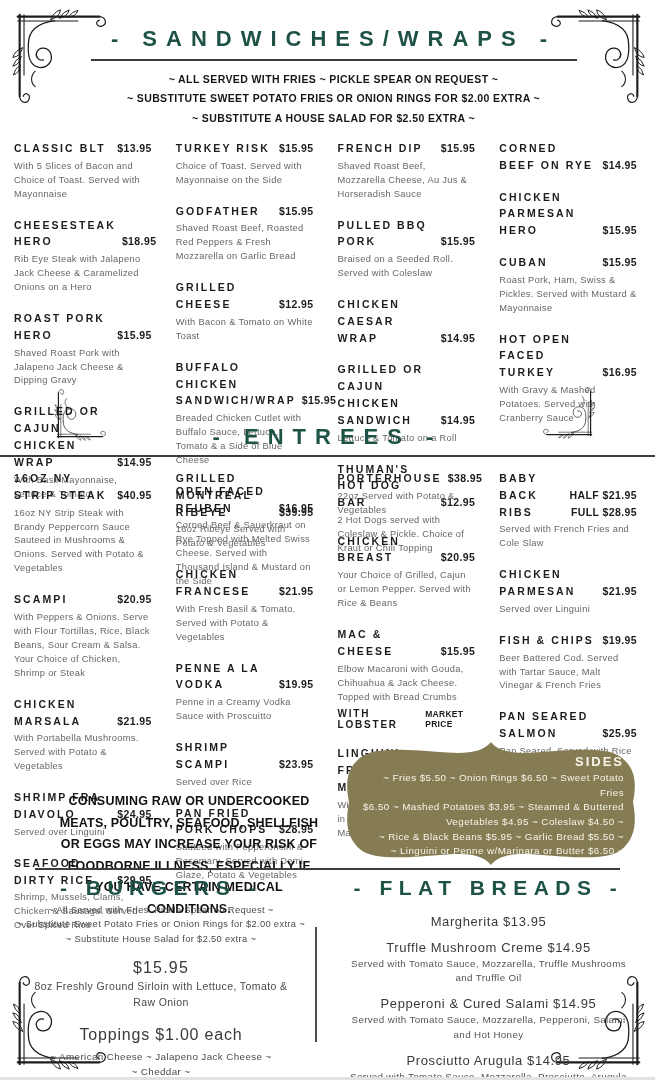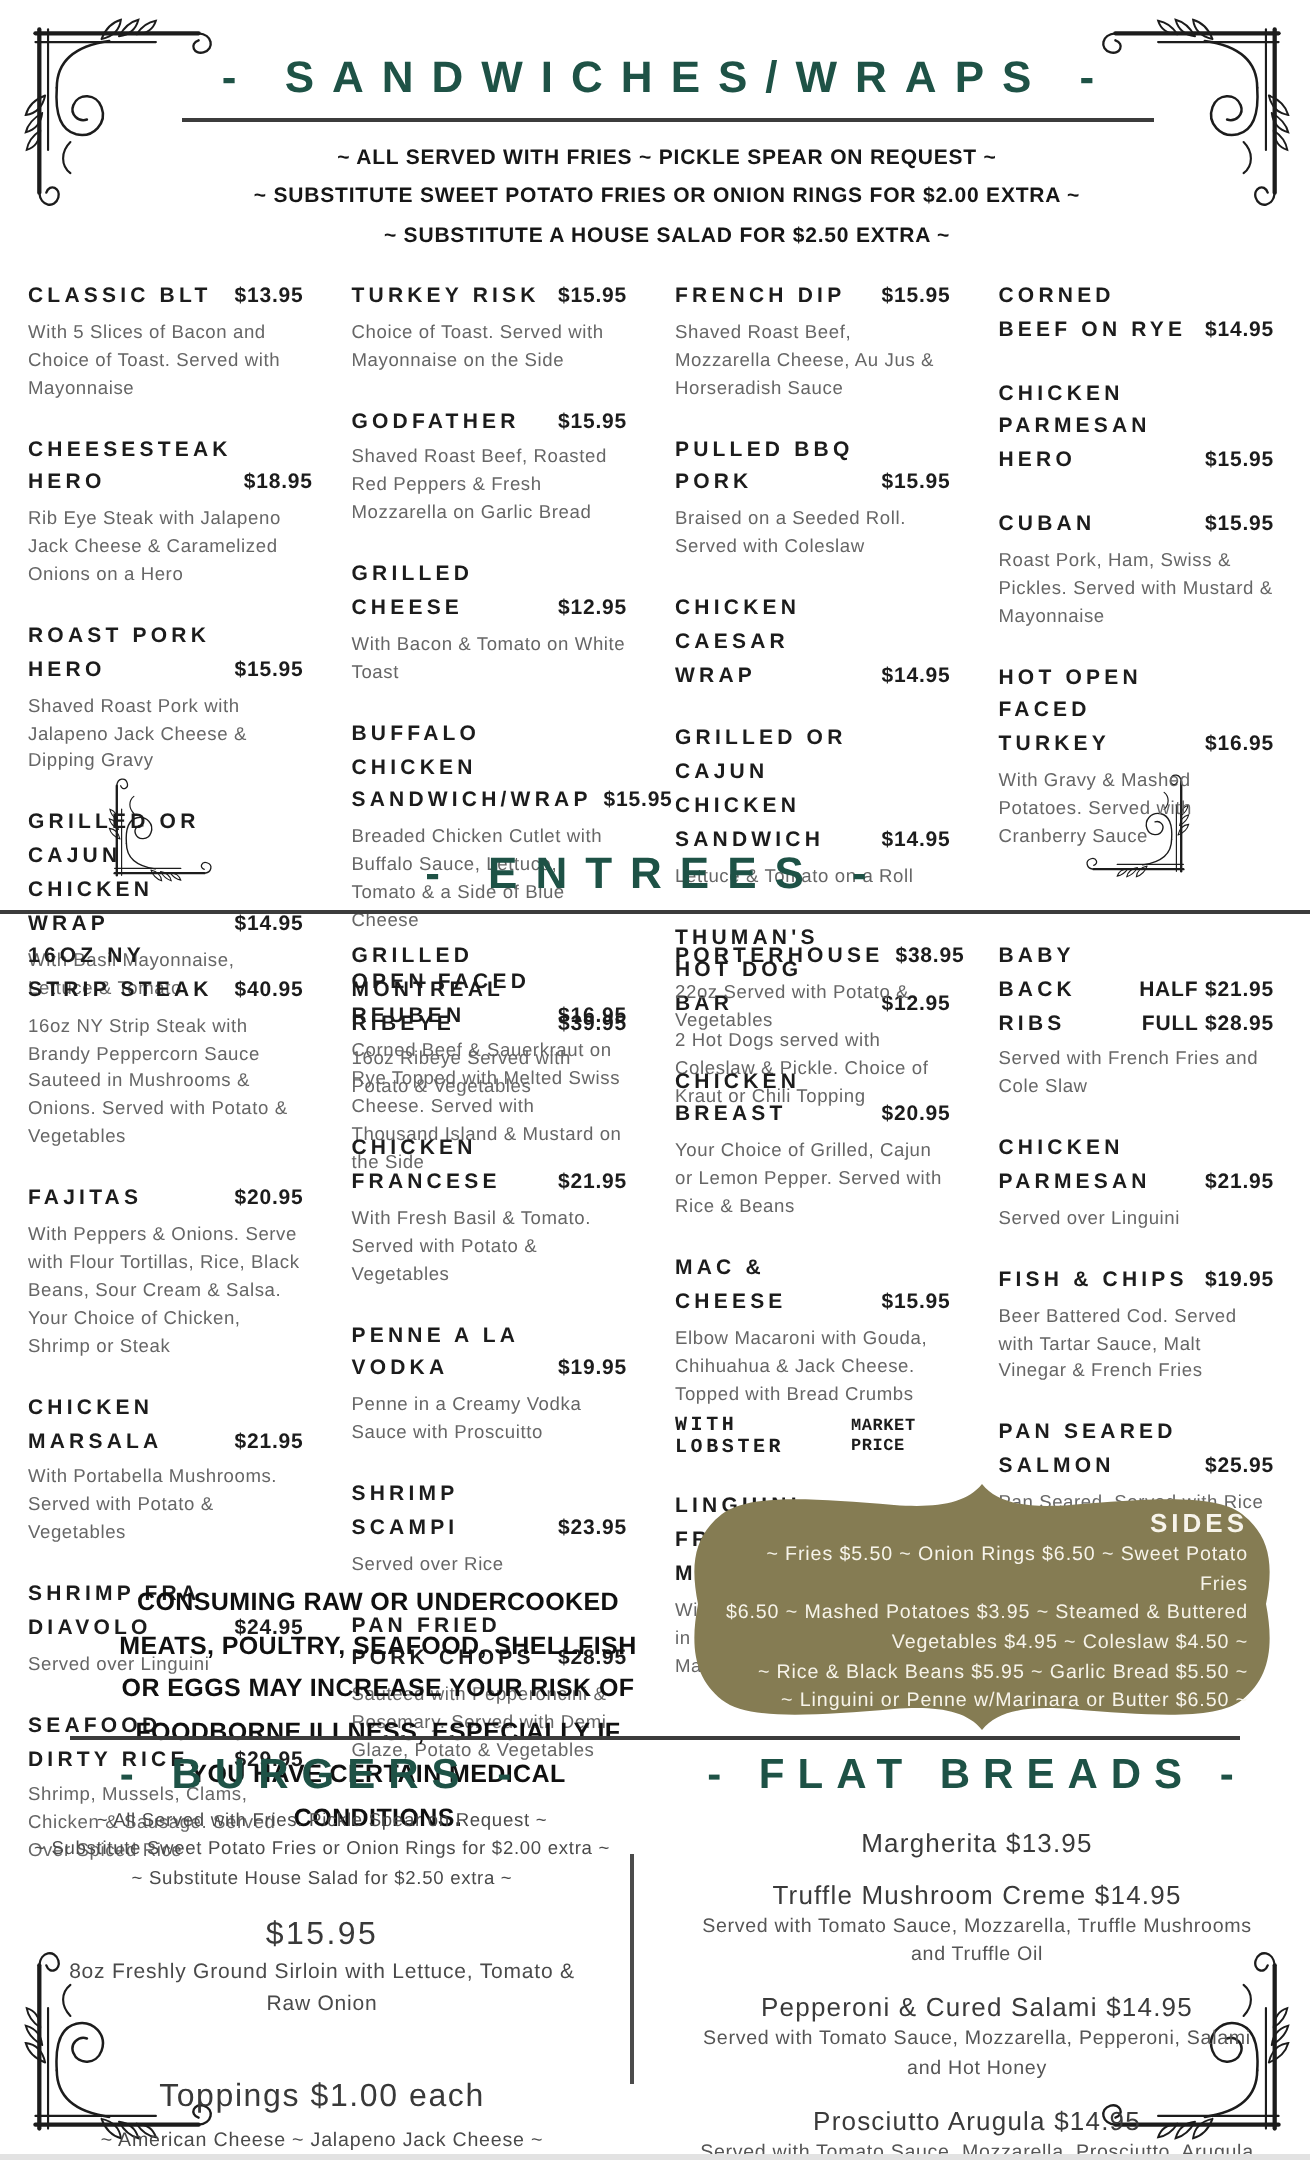--- a/index.html
+++ b/index.html
@@ -26,21 +26,21 @@
   .col { flex:1; min-width:0; }
   .sand-cols { position:absolute; top:140px; left:14px; right:18px; }
   .ent-cols  { position:absolute; top:470px; left:14px; right:18px; }
 
   .item { margin-bottom:15px; }
   .row { display:flex; justify-content:space-between; align-items:flex-end; gap:6px; }
   .name  { font-weight:700; font-size:10.5px; letter-spacing:2.1px; line-height:1.6; color:#1c1c1c; flex:1; }
   .prices { display:flex; flex-direction:column; align-items:flex-end; }
   .price { font-weight:700; font-size:10.5px; letter-spacing:0.4px; line-height:1.6; color:#1c1c1c; white-space:nowrap; }
   .desc  { font-size:9.3px; line-height:1.5; letter-spacing:0.3px; color:#666; margin-top:3px; }
-  .sub-row { display:flex; justify-content:center; align-items:baseline; gap:16px; margin-top:4px;font-family:Liberation Mono, monospace; }
+  .sub-row { display:flex; justify-content:center; align-items:baseline; gap:16px; margin-top:4px; }
   .sub-label { font-weight:700; font-size:10px; letter-spacing:1.8px; color:#1c1c1c; }
   .sub-price { font-weight:700; font-size:8.5px; letter-spacing:0.3px; color:#1c1c1c; }
 
   .entrees-head { position:absolute; top:424px; left:0; right:0; }
   .entrees-rule { position:absolute; top:455px; left:0; right:0; height:2px; background:#3c3c3c; }
 
   
   .warning { position:absolute; top:791px; left:40px; width:266px; text-align:center; font-weight:700; font-size:12.5px; line-height:1.72; letter-spacing:0.2px; color:#101010;margin-left:16px; }
 
   
@@ -53,21 +53,21 @@
   
   .bottom-rule { position:absolute; top:868px; left:35px; width:585px; height:2px; background:#3c3c3c; }
   .v-divider { position:absolute; left:315px; top:927px; height:115px; width:1.5px; background:#4c4c4c; }
   .bottom { position:absolute; top:876px; left:0; right:0; display:flex; }
   .bottom-left  { width:322px; text-align:center; }
   .bottom-right { flex:1; text-align:center; }
   .b-title { font-size:21px; letter-spacing:6.5px; margin-bottom:3px; }
   .b-note { font-size:9.3px; line-height:1.55; letter-spacing:0.35px; color:#4a4a4a; }
   .b-price { font-size:16px; letter-spacing:1.2px; color:#393939; margin-top:13px; }
   .b-desc  { font-size:10.5px; line-height:1.5; letter-spacing:0.4px; color:#4a4a4a; margin:2px 26px 0; }
-  .t-title { font-size:16px; letter-spacing:0.8px; color:#393939; margin-top:29px; margin-bottom:5px; }
+  .t-title { font-size:16px; letter-spacing:0.8px; color:#393939; margin-top:15px; margin-bottom:5px; }
   .t-line  { font-size:9.8px; line-height:1.6; letter-spacing:0.4px; color:#4a4a4a; }
   .fb-list { margin-top:14px; }
   .fb-item { margin-bottom:11px; }
   .fb-name { font-size:13px; letter-spacing:0.6px; color:#3a3a3a; font-weight:400; }
   .fb-desc { font-size:9.8px; line-height:1.45; letter-spacing:0.35px; color:#555; margin:2px 20px 0; }
 </style>
 </head>
 <body>
 
 <svg width="0" height="0" style="position:absolute" aria-hidden="true">
@@ -329,21 +329,21 @@
             <span class="name">16OZ NY STRIP STEAK</span>
             <span class="prices">
               <span class="price">$40.95</span>
             </span>
           </div>
 
         <div class="desc">16oz NY Strip Steak with Brandy Peppercorn Sauce Sauteed in Mushrooms &amp; Onions. Served with Potato &amp; Vegetables</div>
       </div>
         <div class="item">
         <div class="row">
-            <span class="name">FAJITAS</span>
+            <span class="name">SCAMPI</span>
             <span class="prices">
               <span class="price">$20.95</span>
             </span>
           </div>
 
         <div class="desc">With Peppers &amp; Onions. Serve with Flour Tortillas, Rice, Black Beans, Sour Cream &amp; Salsa. Your Choice of Chicken, Shrimp or Steak</div>
       </div>
         <div class="item">
         <div class="row">
             <span class="name">CHICKEN MARSALA</span>

